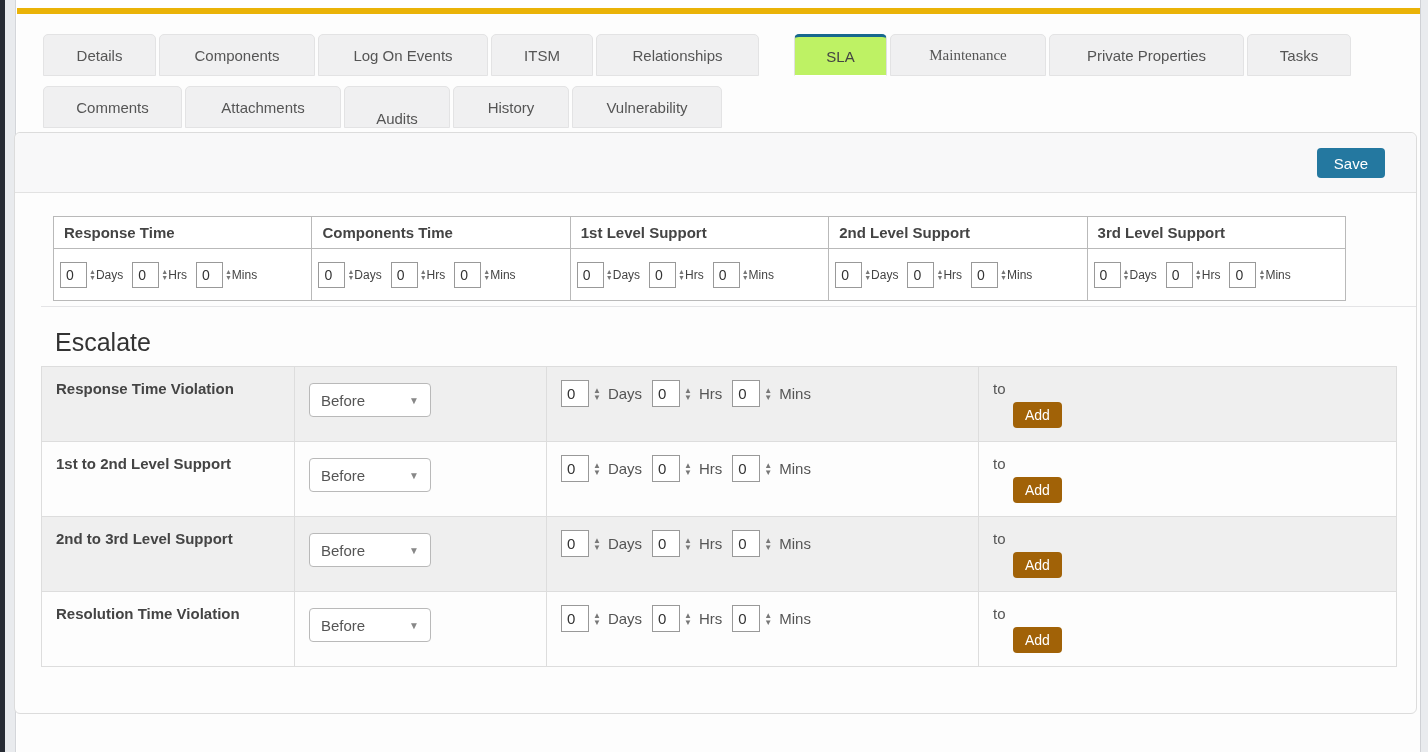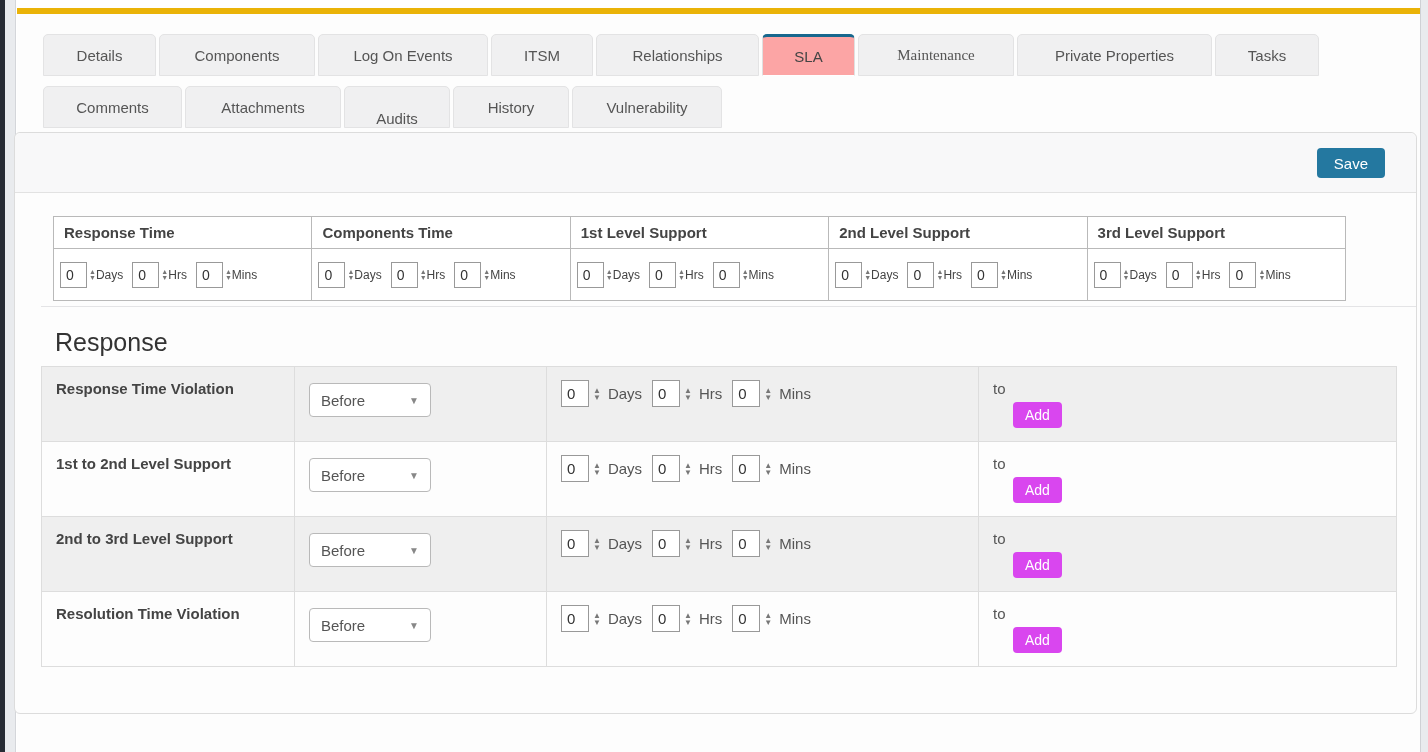--- a/index.html
+++ b/index.html
@@ -20,22 +20,22 @@
 
   
   .tab-rows { padding: 20px 0 0 26px; }
   .tab-row { display: flex; gap: 3px; height: 42px; margin-bottom: 10px; }
   .tab {
     background: #f0f0f1; border: 1px solid #e3e3e4; border-radius: 5px 5px 0 0;
     color: #555; font-size: 15px; display: flex; align-items: center; justify-content: center;
     cursor: pointer; position: relative;
   }
   .tab.active {
-    background: #fca5a5; border-color: #e0e0e0; border-top: 3px solid #17688e;
-    border-bottom: 1px solid #ffffff; color: #444; z-index: 2;
+    background: #bef264; border-color: #e0e0e0; border-top: 3px solid #17688e;
+    border-bottom: 1px solid #ffffff; color: #444; z-index: 2; margin-left: 32px;
   }
 
   
   .panel {
     position: absolute; left: -3px; top: 118px; width: 1403px; height: 582px;
     border: 1px solid #dcdcdc; border-radius: 6px; background: #fdfdfd; z-index: 1;
   }
   .panel-header {
     height: 60px; background: #f8f8f9; border-bottom: 1px solid #e2e2e2;
     border-radius: 6px 6px 0 0; position: relative;
@@ -87,21 +87,21 @@
   .escalate-table tr.alt td { background: #efefef; }
   .esc-label { font-size: 15px; font-weight: bold; color: #444; }
   .esc-select {
     width: 122px; height: 34px; background: #fff; border: 1px solid #b9b9b9; border-radius: 4px;
     display: inline-flex; align-items: center; justify-content: space-between;
     padding: 0 11px; font-size: 15px; color: #555; cursor: pointer; margin-top: 3px;
   }
   .esc-select .caret { color: #888; font-size: 10px; }
   .to-label { font-size: 15px; color: #555; display: block; }
   .btn-add {
-    display: inline-block; margin: 5px 0 0 20px; background: #d946ef; color: #fff;
+    display: inline-block; margin: 5px 0 0 20px; background: #a16207; color: #fff;
     font-size: 14px; padding: 5px 12px; border: none; border-radius: 4px;
     font-family: "Liberation Sans", sans-serif; cursor: pointer;
   }
 </style>
 </head>
 <body>
 
 <div class="edge-dark"></div>
 <div class="edge-gray"></div>
 <div class="edge-right"></div>
@@ -285,21 +285,21 @@
                     <span>▼</span>
                   </span>
                   <span class="unit">Mins</span>
                 </span></td>
             </tr>
           </tbody>
       </table>
 
       <div class="divider"></div>
 
-      <div class="escalate-heading">Response</div>
+      <div class="escalate-heading">Escalate</div>
 
       <table class="escalate-table">
         <colgroup>
           <col style="width:253px">
             <col style="width:252px">
             <col style="width:432px">
             <col>
         </colgroup>
         <tbody>
             <tr class="alt">

